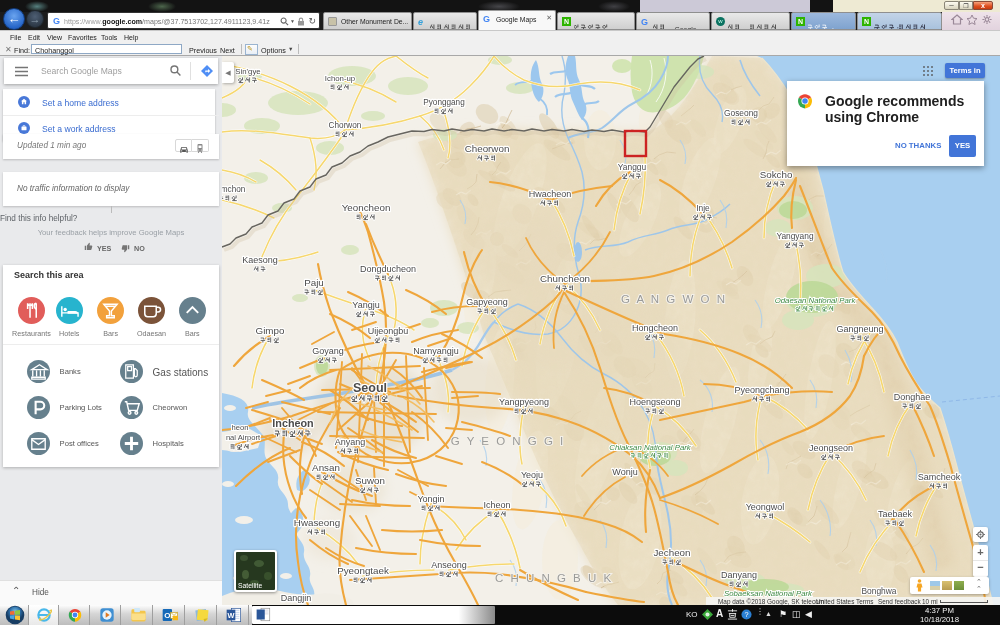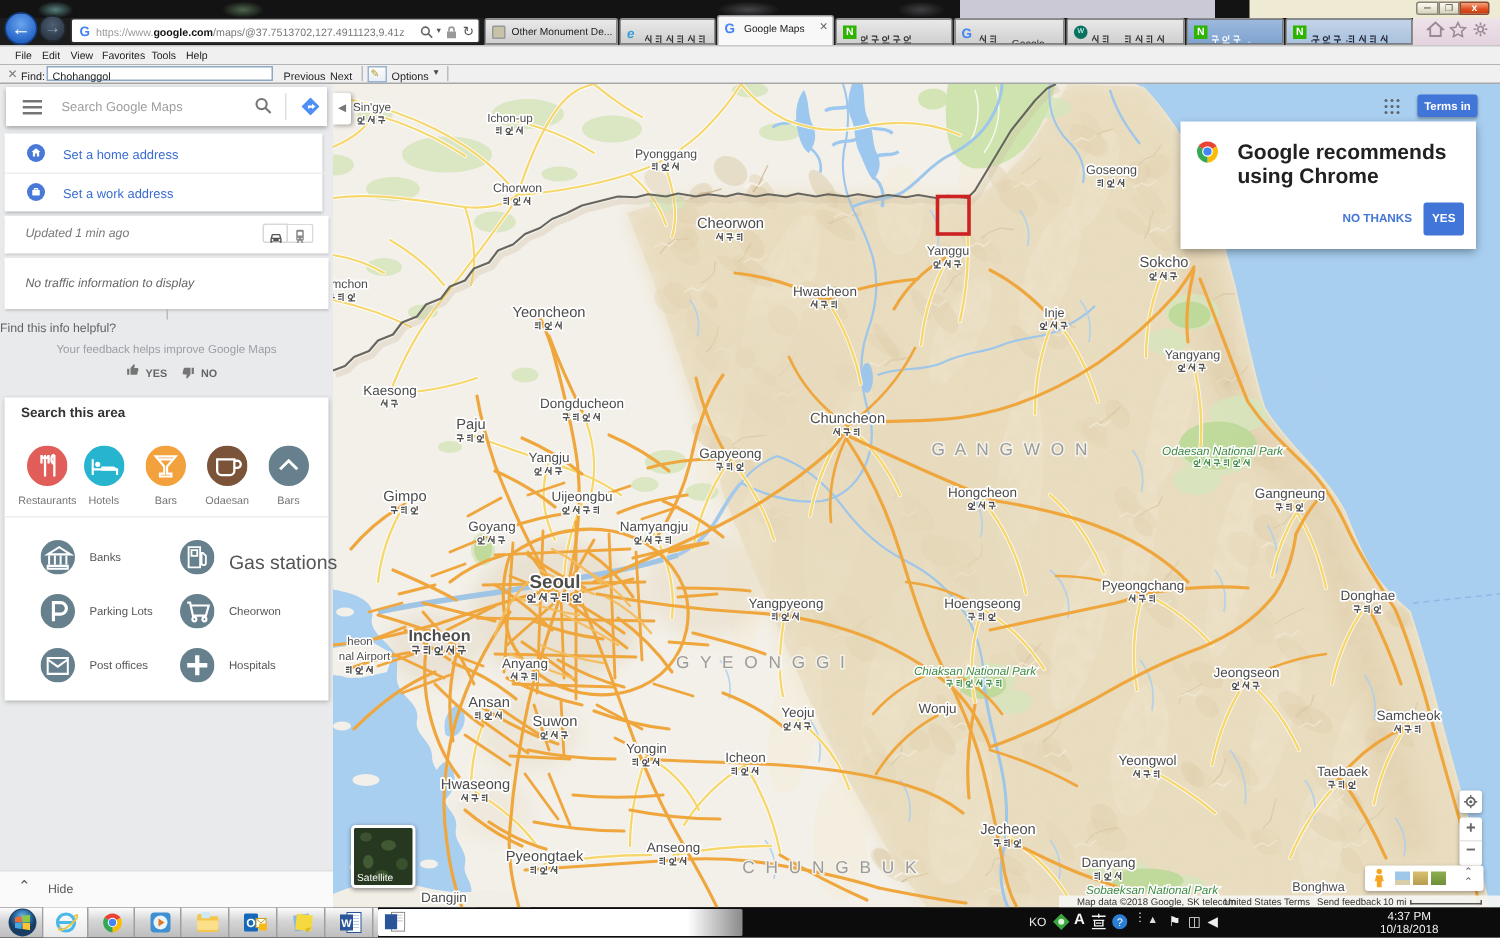--- a/index.html
+++ b/index.html
@@ -1281,21 +1281,21 @@
     </svg>
 <span class="abs" style="left:39px;top:8.5px;font-size:8.6px;color:#3a6cd0">Set a home address</span>
 <div class="abs" style="left:0;top:26px;width:216px;height:1px;background:#ededed"></div>
 <svg class="abs" style="left:15px;top:33px" width="12" height="12" viewBox="0 0 24 24">
       <circle cx="12" cy="12" r="12" fill="#4878d8"></circle>
       <rect x="7" y="9" width="10" height="7.5" rx="1" fill="#fff"></rect>
       <path d="M10 9V7.5h4V9" fill="none" stroke="#fff" stroke-width="1.5"></path>
     </svg>
 <span class="abs" style="left:39px;top:34.5px;font-size:8.6px;color:#3a6cd0">Set a work address</span>
 </div>
-<div class="abs" style="left:3px;top:144px;width:216px;height:25px;background:#fff;box-shadow:0 1px 2px rgba(0,0,0,.2)">
+<div class="abs" style="left:3px;top:134px;width:216px;height:25px;background:#fff;box-shadow:0 1px 2px rgba(0,0,0,.2)">
 <span class="abs" style="left:14px;top:7px;font-size:8.2px;font-style:italic;color:#777">Updated 1 min ago</span>
 <div class="abs" style="left:172px;top:5px;width:17px;height:13px;background:#fff;border:1px solid #d8d8d8;border-radius:2px 0 0 2px;text-align:center"><svg width="10" height="9" viewBox="0 0 24 20" style="margin-top:2px">
         <path d="M3 12l2-7a2 2 0 0 1 2-1h10a2 2 0 0 1 2 1l2 7v6h-3v-2H6v2H3zm4-6l-1 4h12l-1-4zM6.5 15a1.5 1.5 0 1 0 0-3 1.5 1.5 0 0 0 0 3zm11 0a1.5 1.5 0 1 0 0-3 1.5 1.5 0 0 0 0 3z" fill="#555"></path>
       </svg></div>
 <div class="abs" style="left:189px;top:5px;width:17px;height:13px;background:#fff;border:1px solid #d8d8d8;border-left:0;border-radius:0 2px 2px 0;text-align:center"><svg width="8" height="10" viewBox="0 0 16 20" style="margin-top:1.5px">
         <path d="M3 2a2 2 0 0 1 2-2h6a2 2 0 0 1 2 2v11a2 2 0 0 1-2 2l1.5 3h-2L9 15H7l-1.5 3h-2L5 15a2 2 0 0 1-2-2zm2 1v5h6V3zM5.5 13a1 1 0 1 0 0-2 1 1 0 0 0 0 2zm5 0a1 1 0 1 0 0-2 1 1 0 0 0 0 2z" fill="#888"></path>
       </svg></div>
 </div>
 <div class="abs" style="left:3px;top:172px;width:216px;height:34px;background:#fff;box-shadow:0 1px 2px rgba(0,0,0,.2)">
 <span class="abs" style="left:14px;top:12px;font-size:8.2px;font-style:italic;color:#666">No traffic information to display</span>
@@ -1353,21 +1353,21 @@
 <div class="abs" style="left:3px;top:344px;width:216px;height:1px;background:#ededed"></div>
 <svg class="abs" style="left:27.1px;top:359.5px" width="23" height="23" viewBox="0 0 24 24">
     <circle cx="12" cy="12" r="12" fill="#66808d"></circle>
     <path d="M5 10l8-5 8 5zM6 11v6M10 11v6M14 11v6M18 11v6M5 18h14v2H5z" stroke="#fff" stroke-width="1.4" fill="none"></path>
   </svg>
 <span class="abs" style="left:59.6px;top:367px;font-size:7.6px;color:#555">Banks</span>
 <svg class="abs" style="left:120.1px;top:359.5px" width="23" height="23" viewBox="0 0 24 24">
     <circle cx="12" cy="12" r="12" fill="#66808d"></circle>
     <path d="M6 5h8v14H6zM8 7h4v4H8zM14 9h2l2 2v5a1.5 1.5 0 0 1-3 0v-7" stroke="#fff" stroke-width="1.3" fill="none"></path>
   </svg>
-<span class="abs" style="left:152.6px;top:367px;font-size:13px;color:#555">Gas stations</span>
+<span class="abs" style="left:152.6px;top:367px;font-size:10px;color:#555">Gas stations</span>
 <svg class="abs" style="left:27.1px;top:395.5px" width="23" height="23" viewBox="0 0 24 24">
     <circle cx="12" cy="12" r="12" fill="#66808d"></circle>
     <path d="M9 19V6h5a4 4 0 0 1 0 8H9" stroke="#fff" stroke-width="2.2" fill="none"></path>
   </svg>
 <span class="abs" style="left:59.6px;top:403px;font-size:7.6px;color:#555">Parking Lots</span>
 <svg class="abs" style="left:120.1px;top:395.5px" width="23" height="23" viewBox="0 0 24 24">
     <circle cx="12" cy="12" r="12" fill="#66808d"></circle>
     <path d="M5 6h2l2 9h9l2-7H8M10 19a1.4 1.4 0 1 0 0-2.8 1.4 1.4 0 0 0 0 2.8zm7 0a1.4 1.4 0 1 0 0-2.8 1.4 1.4 0 0 0 0 2.8z" stroke="#fff" stroke-width="1.5" fill="none"></path>
   </svg>
 <span class="abs" style="left:152.6px;top:403px;font-size:7.6px;color:#555">Cheorwon</span>

